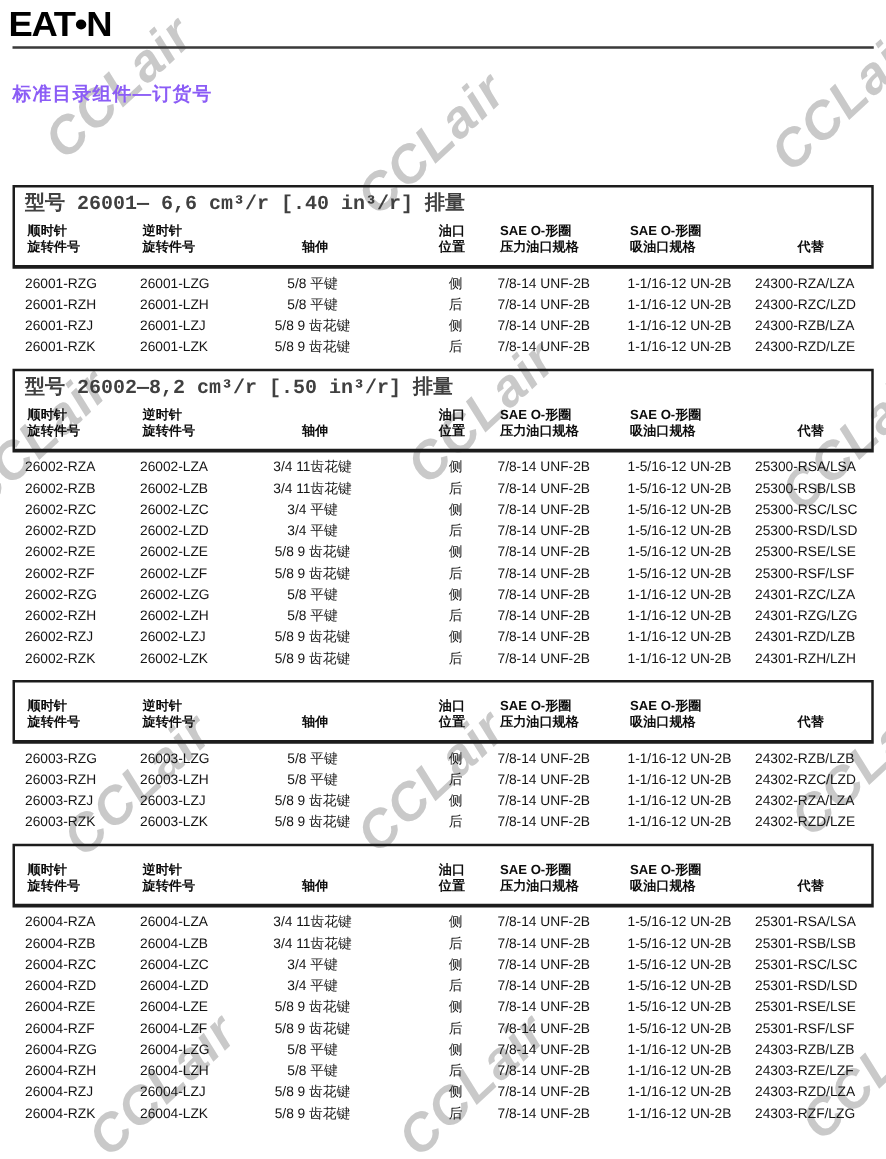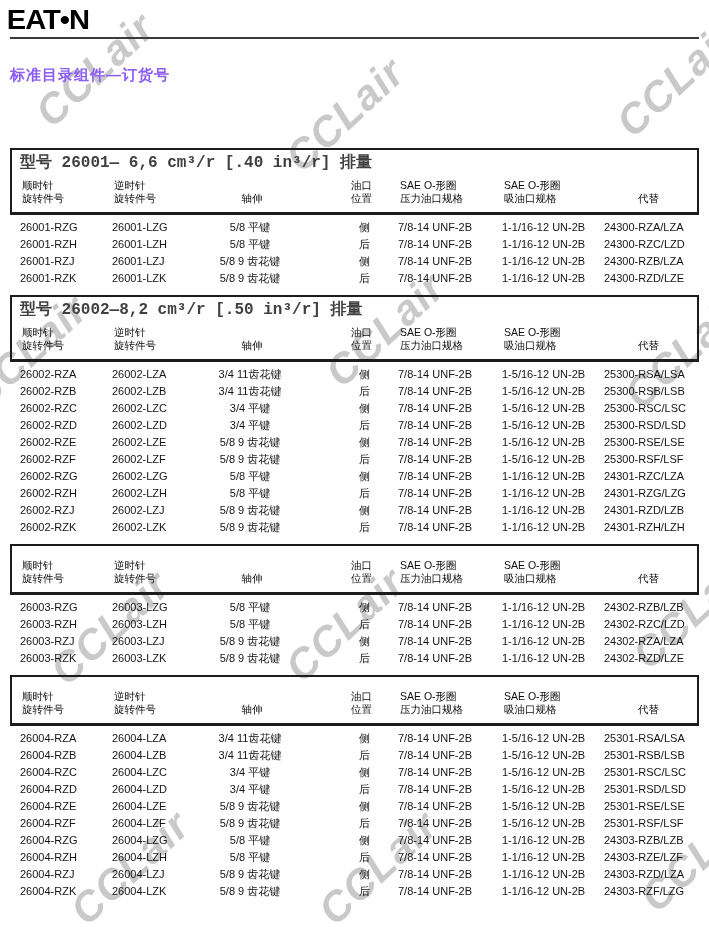--- a/index.html
+++ b/index.html
@@ -36,21 +36,21 @@
     white-space:nowrap;
   }
   .thead, .trow {
     display:grid;
     grid-template-columns:92px 88px 100px 70px 120px 108px 1fr;
     padding-left:10px;
   }
   .thead { margin-top:8px; }
   .th {
     display:flex; flex-direction:column; justify-content:flex-end;
-    font-size:10.5px; font-weight:normal; line-height:13px; height:26px; color:#0d0d0d;
+    font-size:10.5px; font-weight:bold; line-height:13px; height:26px; color:#0d0d0d;
     white-space:nowrap;
   }
   .th span { display:block; }
   .trow { height:17px; line-height:17px; font-size:11px; color:#141414; white-space:nowrap; }
   .tbody { margin-top:4px; }
   .c2 { text-align:center; }
   .c3 { text-align:right; }
   .c4 { padding-left:28px; }
   .c5 { padding-left:12px; }
   .td.c6 { padding-left:6px; }

